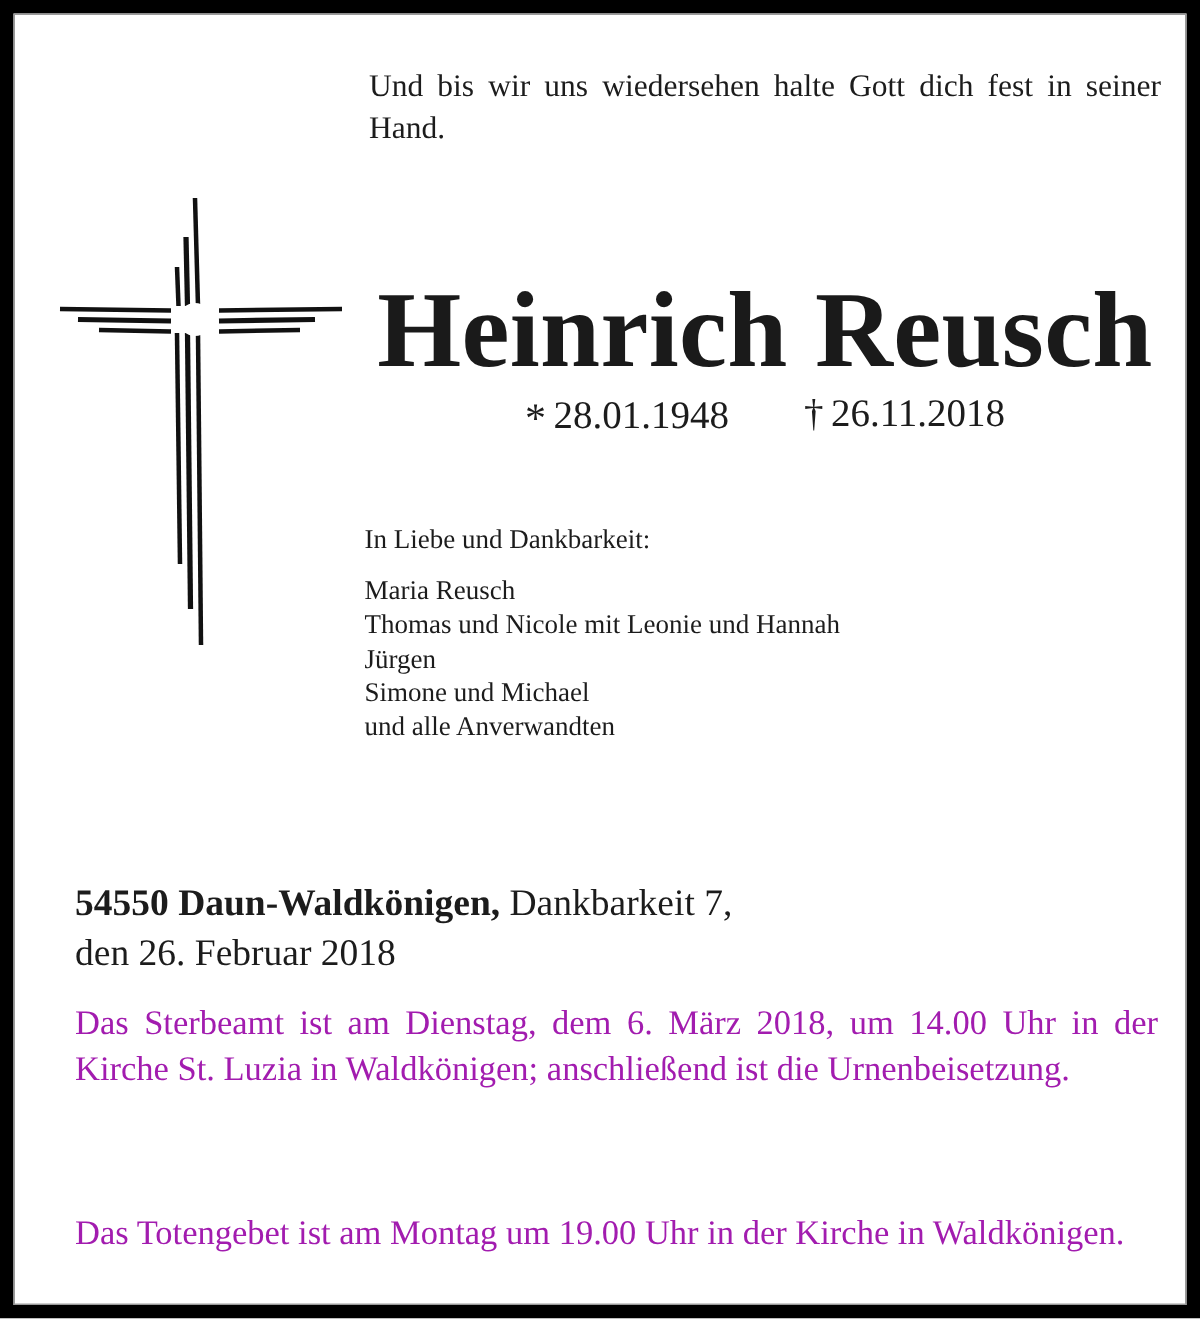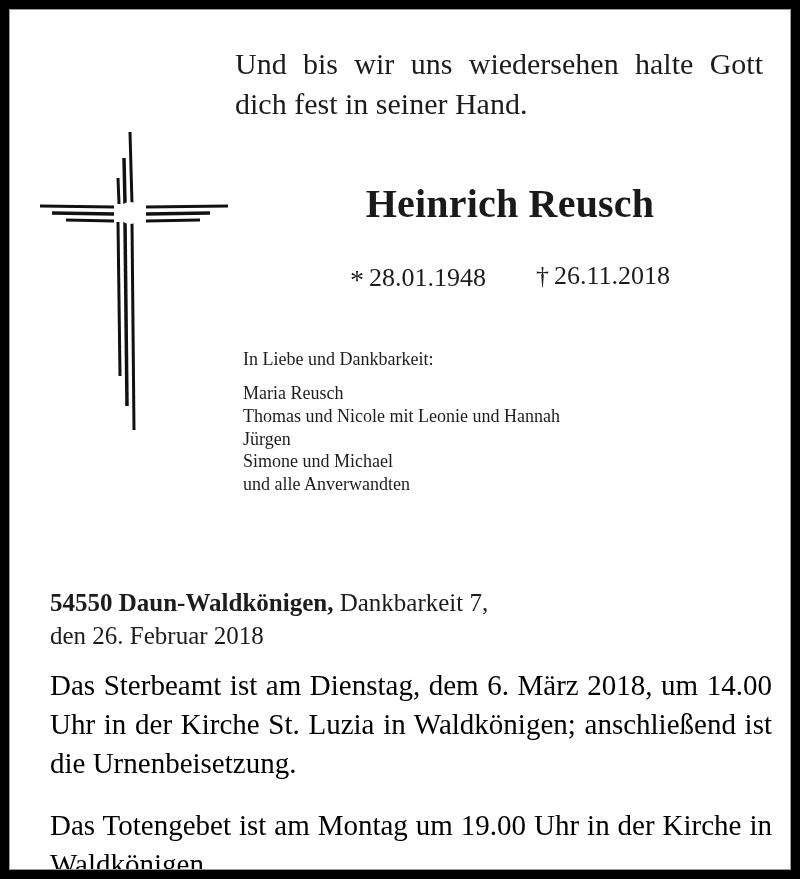--- a/index.html
+++ b/index.html
@@ -29,24 +29,24 @@
     height: 100%;
     box-sizing: border-box;
     background: #ffffff;
     border: 1px solid #9a9a9a;
     overflow: hidden;
   }
 
   
   .epitaph {
     position: absolute;
-    left: 225px;
+    left: 236px;
     top: 34px;
     width: 528px;
-    font-size: 30px;
+    font-size: 21px;
     line-height: 1.33;
     text-align: justify;
     text-align-last: left;
     color: #1c1c1c;
   }
 
   
   .cross-graphic {
     position: absolute;
     left: 18px;
@@ -59,21 +59,21 @@
     width: 100%;
     height: 100%;
   }
 
   
   .deceased-name {
     position: absolute;
     left: 240px;
     top: 172px;
     width: 520px;
-    font-size: 40px;
+    font-size: 72px;
     font-weight: bold;
     line-height: 1.08;
     letter-spacing: 0.2px;
     text-align: center;
     color: #1a1a1a;
   }
 
   
   .dates-row {
     position: absolute;
@@ -132,25 +132,25 @@
   }
   .address-city {
     font-weight: bold;
   }
 
   
   .service-paragraph {
     position: absolute;
     left: 40px;
     width: 722px;
-    font-size: 29px;
+    font-size: 23px;
     line-height: 1.35;
     text-align: justify;
     text-align-last: left;
-    color: #000000;
+    color: #a21caf;
   }
   .service-paragraph.first  { top: 656px; }
   .service-paragraph.second { top: 796px; }
 </style>
 </head>
 <body>
 
 <div class="notice">
   <div class="notice-inner">
 

